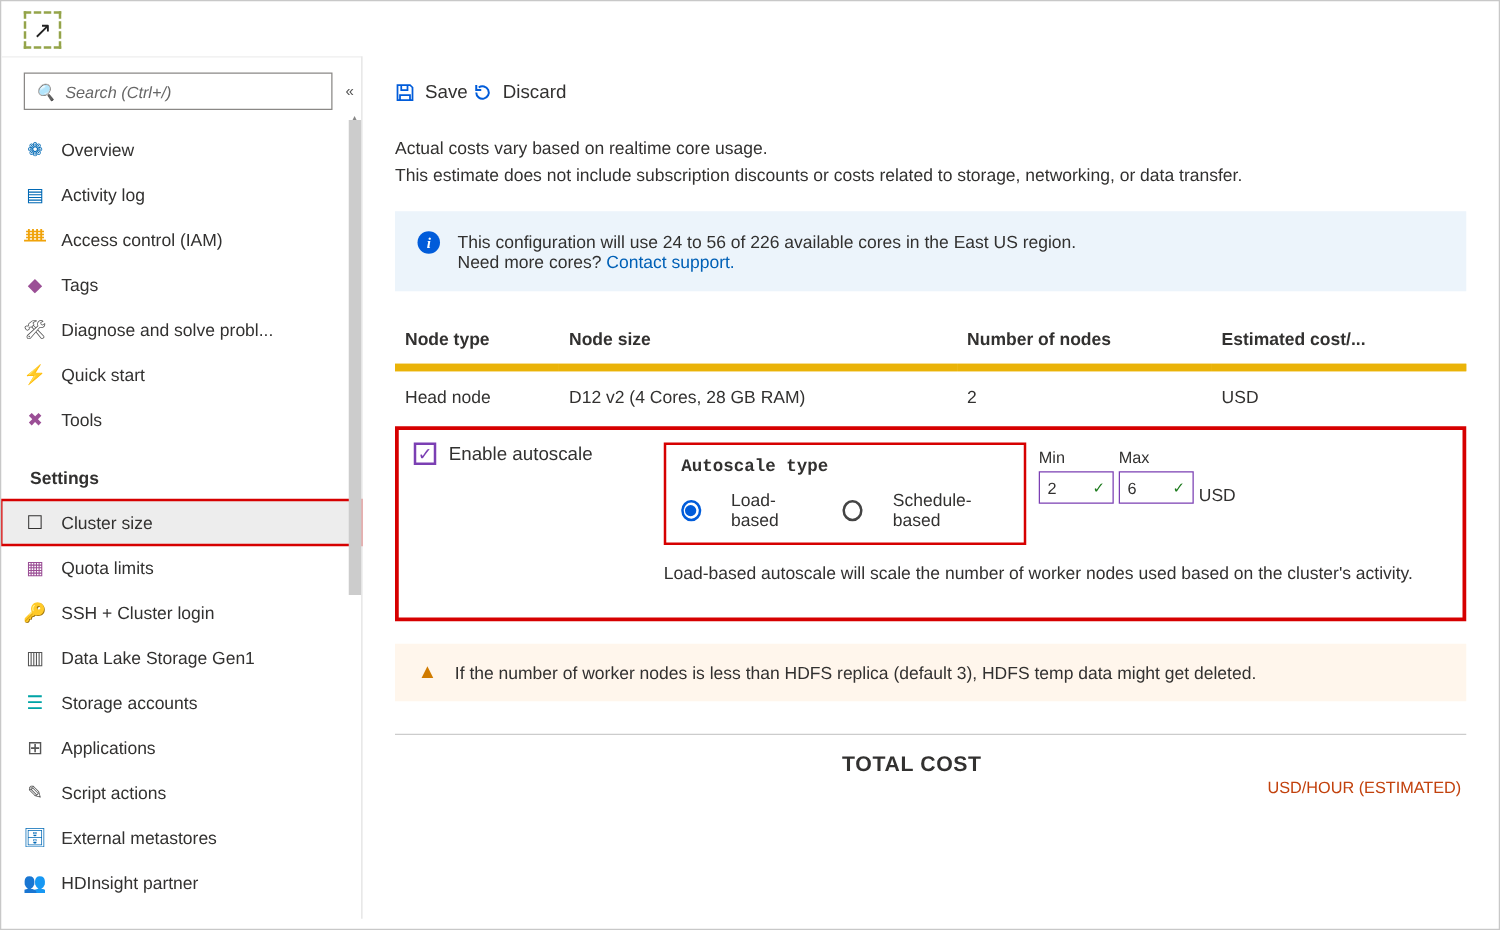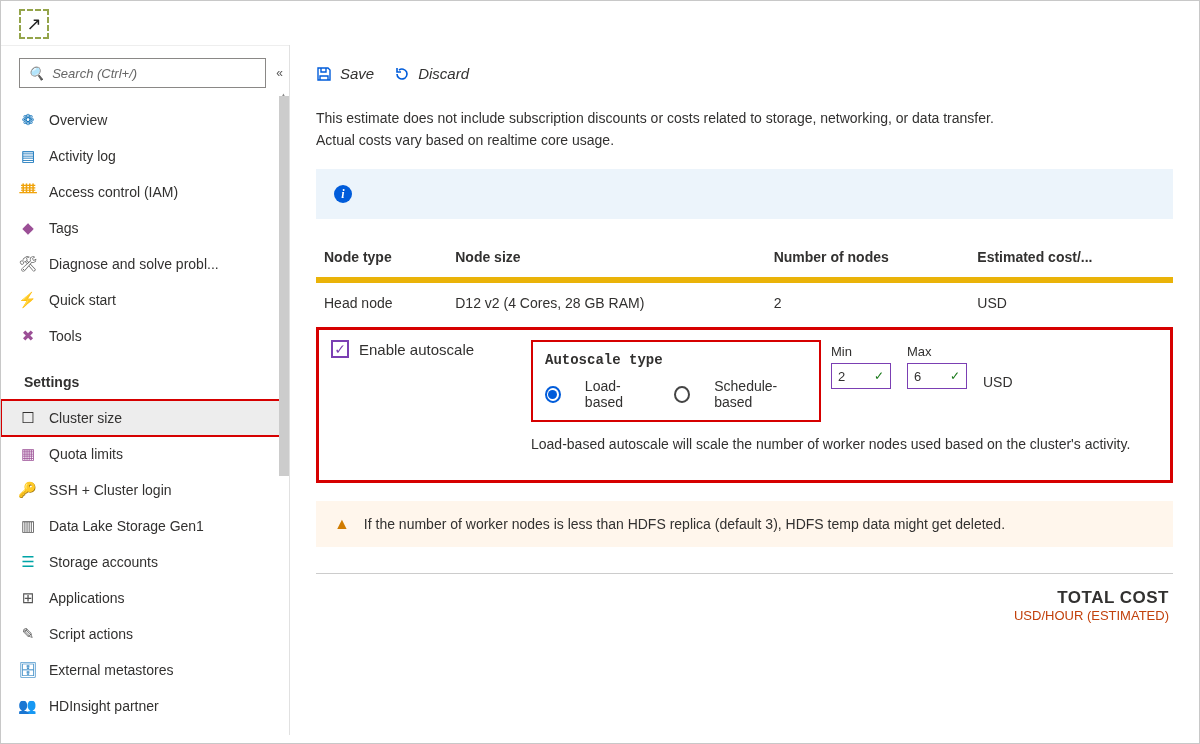--- a/index.html
+++ b/index.html
@@ -88,23 +88,22 @@
 
   .highlight-red { outline: 2px solid #d60000; outline-offset:-1px; }
 
   
   .main {
     flex:1; border-left:1px solid #e1e1e1; padding: 0;
     overflow-y:auto;
     position:relative;
   }
   .toolbar {
-    display:flex; align-items:center; gap:20px;
+    display:flex; align-items:center; gap:4px;
     padding: 20px 26px 12px 26px;
-    font-style: italic;
   }
   .toolbar .tbtn { display:flex; align-items:center; gap:8px; cursor:pointer; font-size:15px; color:#323130;}
   .tbtn svg { width:16px;height:16px; }
 
   .estimate-note { padding: 14px 26px 18px 26px; font-size:14px; color:#323130; line-height:1.55;}
 
   .info-bar {
     margin: 0 26px;
     background:#ecf4fb;
     padding: 16px 18px 16px 18px;
@@ -140,41 +139,41 @@
   }
   .chk { width:18px;height:18px;border:2px solid #7b3fb3;display:inline-flex;align-items:center;justify-content:center;color:#7b3fb3;font-size:14px; }
   .enable-row { display:flex; align-items:center; gap:10px; font-size:15px;}
   .type-box { border:2px solid #d60000; padding:10px 12px 10px 12px; }
   .type-box .tlabel { font-weight:600; font-size:14px; margin-bottom:10px;font-family:Liberation Mono, monospace;}
   .radio-row { display:flex; gap:22px; font-size:14px;}
   .radio { display:flex;align-items:center;gap:24px;}
   .radio .rdot { width:17px;height:17px;border-radius:50%;border:2px solid #444;display:flex;align-items:center;justify-content:center;}
   .radio .rdot.sel { border-color:#015cda;}
   .radio .rdot.sel::after { content:""; width:9px;height:9px;border-radius:50%;background:#015cda;}
-  .minmax { display:flex; gap:16px; align-items:flex-start; padding-top:4px;}
+  .minmax { display:flex; gap:4px; align-items:flex-start; padding-top:4px;}
   .mm-col { display:flex;flex-direction:column;gap:4px;}
   .mm-col label { font-size:13px;}
   .mm-input { width:60px;height:26px;border:1px solid #7b3fb3;display:flex;align-items:center;justify-content:space-between;padding:0 6px;font-size:13px;}
   .mm-input .chkmrk { color:#1b7a1b; font-size:12px;}
   .usd-cell { padding-top:30px; font-size:14px;}
   .desc { grid-column: 2 / span 2; font-size:14px; color:#323130; padding-top:6px;}
 
   .warn-bar {
     margin: 18px 26px 0 26px;
     background:#fff6ec;
     padding: 14px 18px;
     display:flex; gap:14px; align-items:center;
     font-size:14px;
   }
   .warn-bar .wicon { color:#d07b00; font-size:16px;}
 
   .divider { border-top:1px solid #ccc; margin:26px 26px 0 26px;}
 
   .totals { text-align:right; padding:14px 30px 0 0;}
-  .totals .t1 { font-size:17px; font-weight:700; letter-spacing:.5px;}
+  .totals .t1 { font-size:17px; font-weight:700; letter-spacing:.5px;text-align:center;}
   .totals .t2 { font-size:13px; color:#c2410c;}
 </style>
 </head>
 <body>
 
 <div class="page-header">
   <div class="hd-icon">↗</div>
 </div>
 
 <div class="layout">
@@ -274,26 +273,31 @@
       </div>
       <div class="tbtn">
         <svg viewBox="0 0 16 16">
             <path fill="none" stroke="#015cda" stroke-width="1.6" d="M3 8a5 5 0 1 0 2-4M3 2v4h4"></path>
           </svg>
         <span>Discard</span>
       </div>
     </div>
 
     <div class="estimate-note">
+      <div>Actual costs vary based on realtime core usage.</div>
       <div>This estimate does not include subscription discounts or costs related to storage, networking, or data transfer.</div>
-      <div>Actual costs vary based on realtime core usage.</div>
     </div>
 
     <div class="info-bar">
       <div class="iicon">i</div>
+      <div>
+        <span>This configuration will use 24 to 56 of 226 available cores in the East US region.</span><br>
+        <span>Need more cores?</span>
+        <a href="#">Contact support.</a>
+      </div>
     </div>
 
     <div class="node-section">
       <table class="nodes">
         <thead>
           <tr>
             <th>Node type</th>
             <th>Node size</th>
             <th>Number of nodes</th>
             <th>Estimated cost/...</th>

